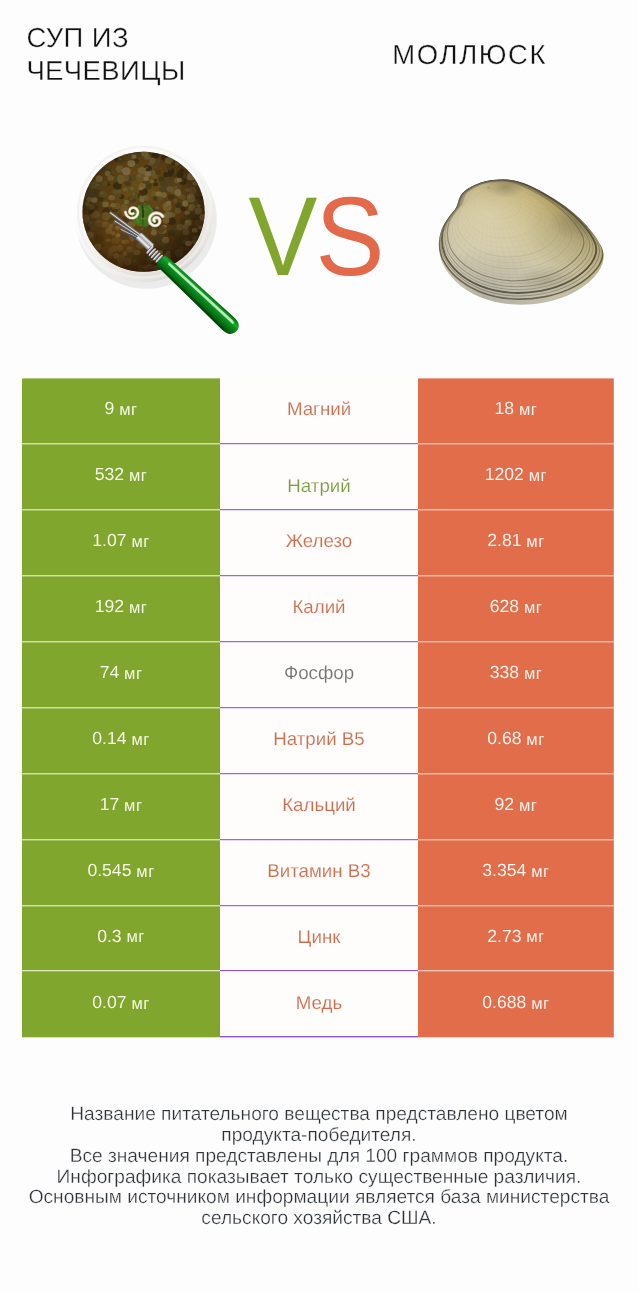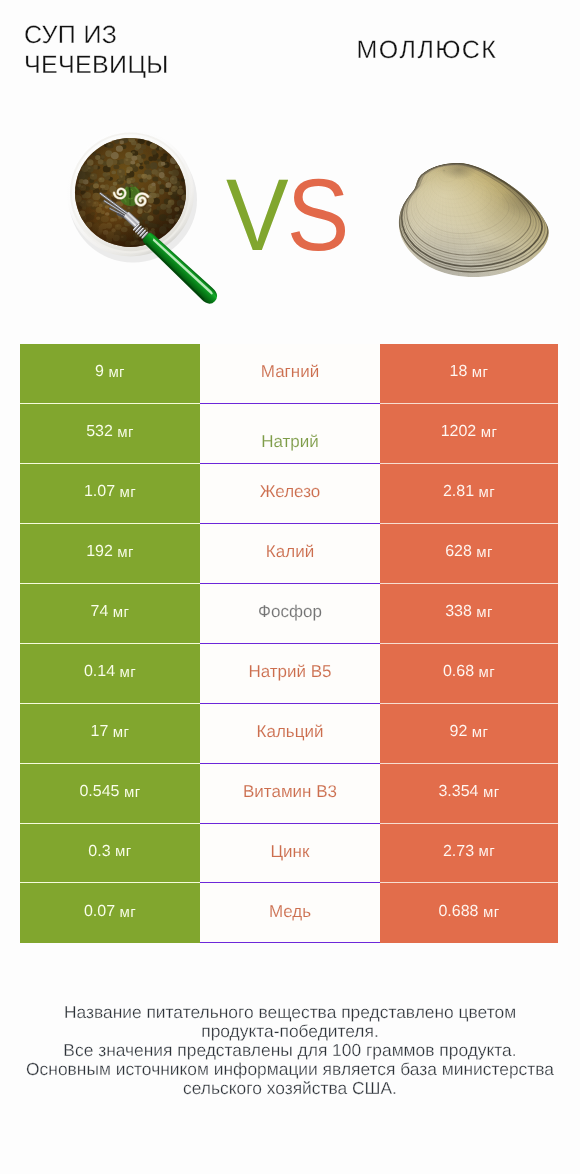--- a/index.html
+++ b/index.html
@@ -386,16 +386,17 @@
           <span class="val">0.688</span>
           <span>&nbsp;</span>
           <span class="u">мг</span>
         </div>
       </div>
     </div>
   <div class="footer" id="footer">
       <div>Название питательного вещества представлено цветом</div>
       <div>продукта-победителя.</div>
       <div>Все значения представлены для 100 граммов продукта.</div>
+      <div>Инфографика показывает только существенные различия.</div>
       <div>Основным источником информации является база министерства</div>
       <div>сельского хозяйства США.</div>
     </div>
 </div>
 
 </body></html>

